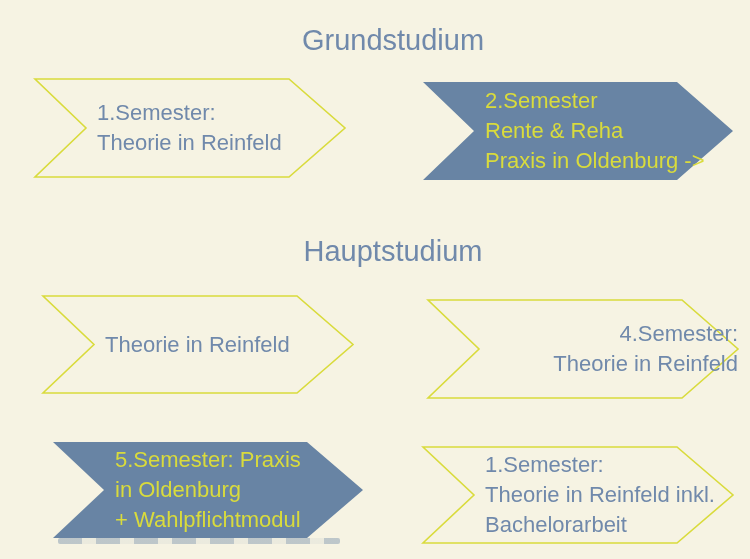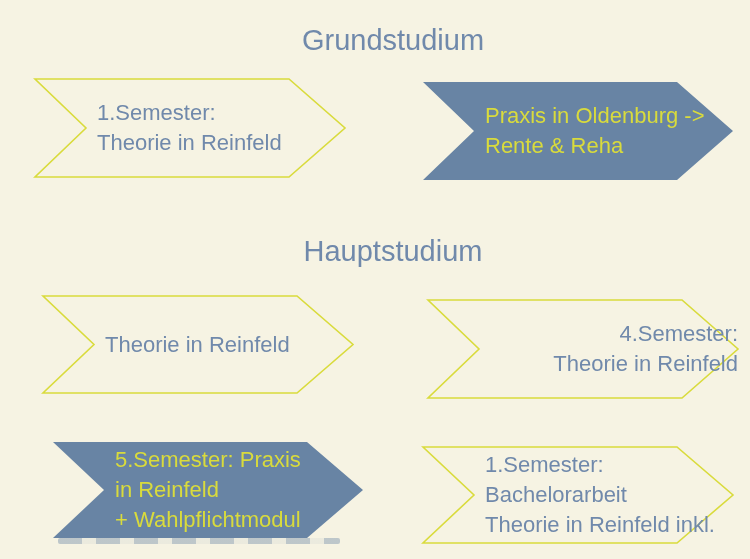--- a/index.html
+++ b/index.html
@@ -67,22 +67,23 @@
       <span>1.Semester:</span>
       <span>Theorie in Reinfeld</span>
     </div>
   </div>
 
   <div class="chevron filled a2">
     <svg viewBox="0 0 310 98" preserveAspectRatio="none">
       <polygon points="0,0 254,0 310,49 254,98 0,98 51,49"></polygon>
     </svg>
     <div class="label">
+      <span>2.Semester</span>
+      <span>Rente &amp; Reha</span>
       <span>Praxis in Oldenburg -&gt;</span>
-      <span>Rente &amp; Reha</span>
     </div>
   </div>
 
   <div class="title t-haupt">Hauptstudium</div>
 
   <div class="chevron outline a3">
     <svg viewBox="0 0 310 98" preserveAspectRatio="none">
       <polygon points="0,0 254,0 310,49 254,98 0,98 51,49"></polygon>
     </svg>
     <div class="label">
@@ -99,31 +100,31 @@
       <span>Theorie in Reinfeld</span>
     </div>
   </div>
 
   <div class="chevron filled a5">
     <svg viewBox="0 0 310 98" preserveAspectRatio="none">
       <polygon points="0,0 254,0 310,49 254,98 0,98 51,49"></polygon>
     </svg>
     <div class="label">
       <span>5.Semester: Praxis</span>
-      <span>in Reinfeld</span>
+      <span>in Oldenburg</span>
       <span>+ Wahlpflichtmodul</span>
     </div>
   </div>
 
   <div class="chevron outline a6">
     <svg viewBox="0 0 310 98" preserveAspectRatio="none">
       <polygon points="0,0 254,0 310,49 254,98 0,98 51,49"></polygon>
     </svg>
     <div class="label">
       <span>1.Semester:</span>
+      <span>Theorie in Reinfeld inkl.</span>
       <span>Bachelorarbeit</span>
-      <span>Theorie in Reinfeld inkl.</span>
     </div>
   </div>
 
   <div class="artifact"></div>
 
 </div>
 
 </body></html>

